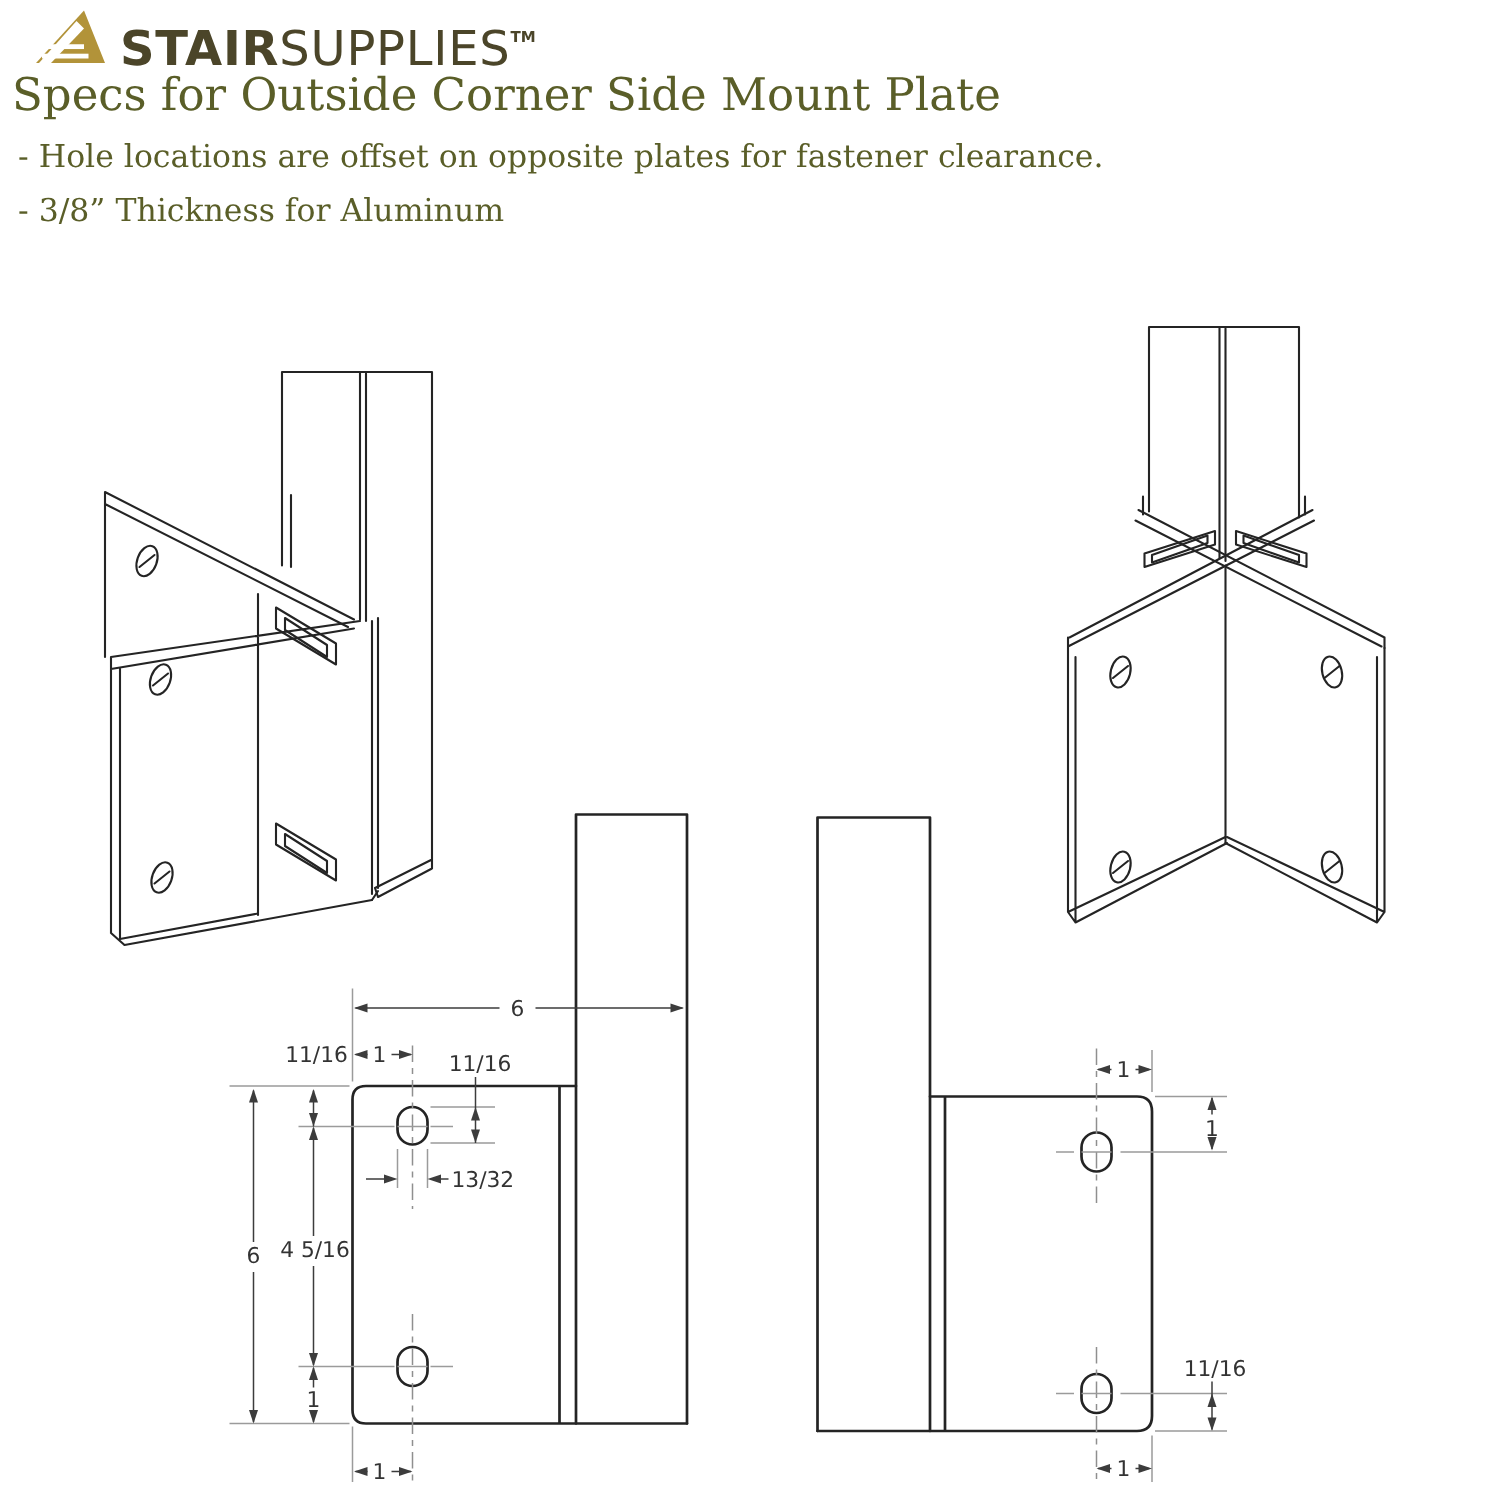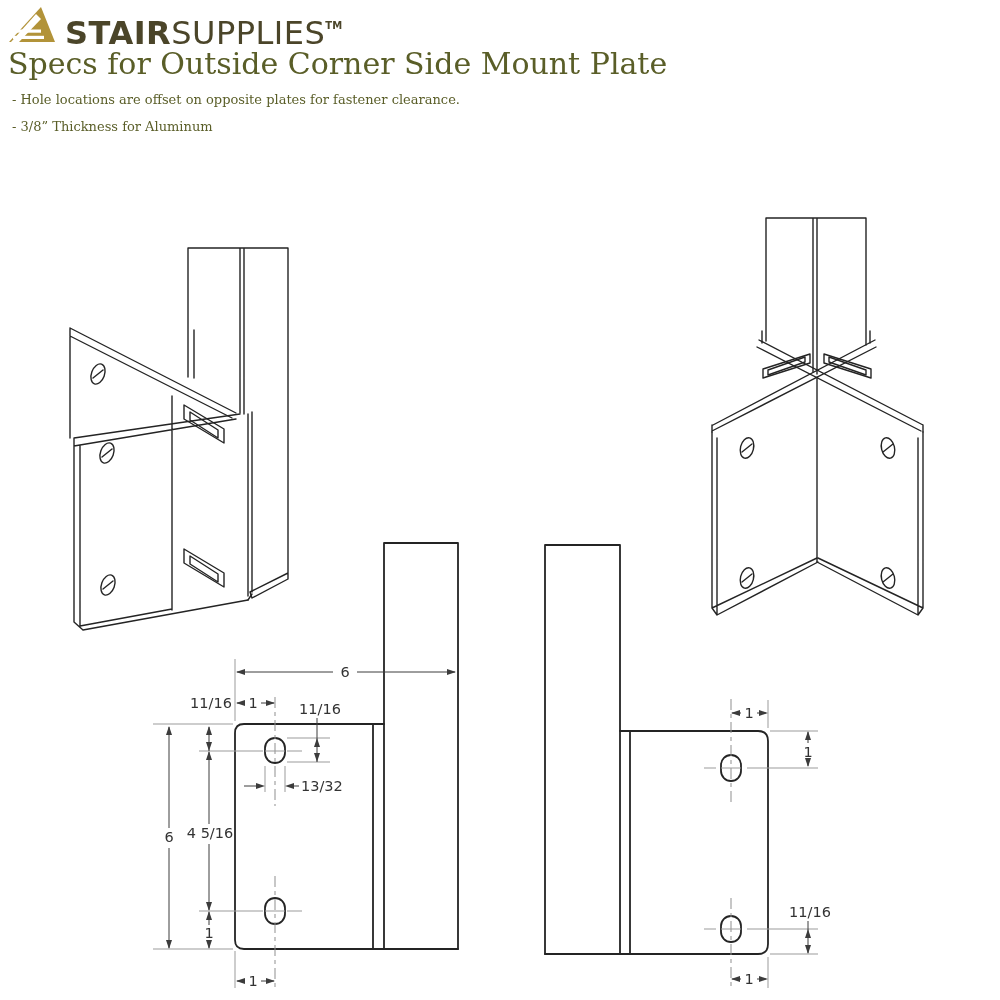--- a/index.html
+++ b/index.html
@@ -1,27 +1,27 @@
 <!DOCTYPE html>
 <html><head>
 <meta charset="utf-8">
 <style>
   html,body{margin:0;padding:0;background:#fff;}
   .page{position:relative;width:1000px;height:1000px;background:#fff;overflow:hidden;
         font-family:"DejaVu Serif",serif;}
-  .header{position:absolute;left:8px;top:6px;display:flex;align-items:flex-start;gap:9px;}
+  .header{position:absolute;left:23px;top:6px;display:flex;align-items:flex-start;gap:9px;}
   .logo{width:48px;height:38px;flex:0 0 auto;}
   .wordmark{font-family:"DejaVu Sans",sans-serif;font-size:32px;font-weight:800;
             color:#4b4529;letter-spacing:.5px;line-height:40px;white-space:nowrap;}
   .wordmark .light{font-weight:400;}
   .tm{font-size:10px;vertical-align:15px;font-weight:700;letter-spacing:0;}
   .title{position:absolute;left:8px;top:46px;margin:0;font-size:30px;font-weight:400;
          color:#5a5e28;white-space:nowrap;}
   .notes{position:absolute;left:12px;top:92px;margin:0;padding:0;list-style:none;
-         color:#5a5e28;font-size:13px;}
+         color:#5a5e28;font-size:21px;}
   .notes li{margin:0 0 12px 0;white-space:nowrap;}
   .art{position:absolute;left:0;top:0;width:1000px;height:1000px;}
   .part{fill:none;stroke:#242424;stroke-width:1.8;stroke-linejoin:round;stroke-linecap:round;}
   .iso{fill:none;stroke:#242424;stroke-width:1.4;stroke-linejoin:round;stroke-linecap:round;}
   .dim{stroke:#3c3c3c;stroke-width:1;fill:none;}
   .ext{stroke:#9b9b9b;stroke-width:1;fill:none;}
   .cl{stroke:#8f8f8f;stroke-width:1;fill:none;stroke-dasharray:11 4 4 4;}
   .ah{fill:#3c3c3c;stroke:none;}
   .dtxt{font-family:"DejaVu Sans",sans-serif;font-size:14.5px;fill:#333;}
   .mid{text-anchor:middle;}

